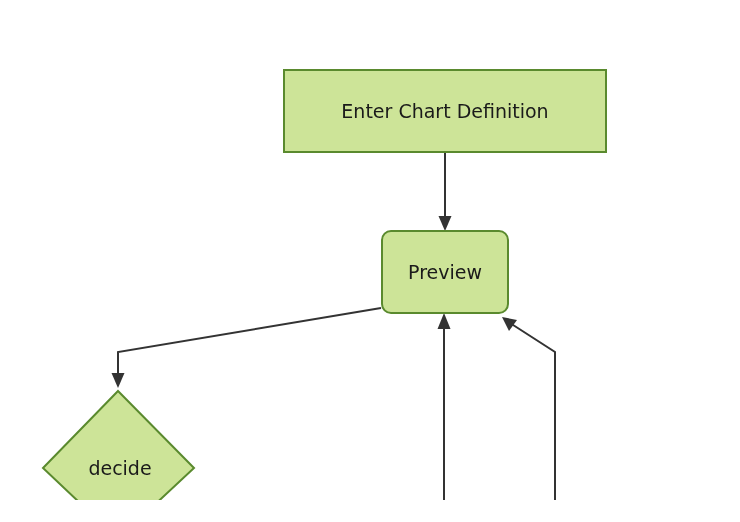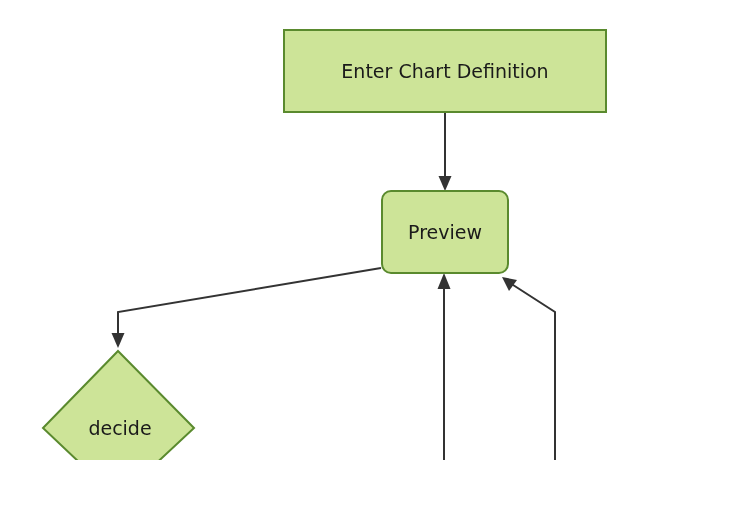--- a/index.html
+++ b/index.html
@@ -7,20 +7,21 @@
     padding: 0;
     background: #ffffff;
   }
   #canvas {
     position: relative;
     width: 740px;
     height: 460px;
     background: #ffffff;
     overflow: hidden;
     font-family: "DejaVu Sans", "Liberation Sans", sans-serif;
+    margin-top: 40px;
   }
   #flow-svg {
     position: absolute;
     left: 0;
     top: 0;
     width: 740px;
     height: 522px;
     display: block;
   }
   .node-shape {

